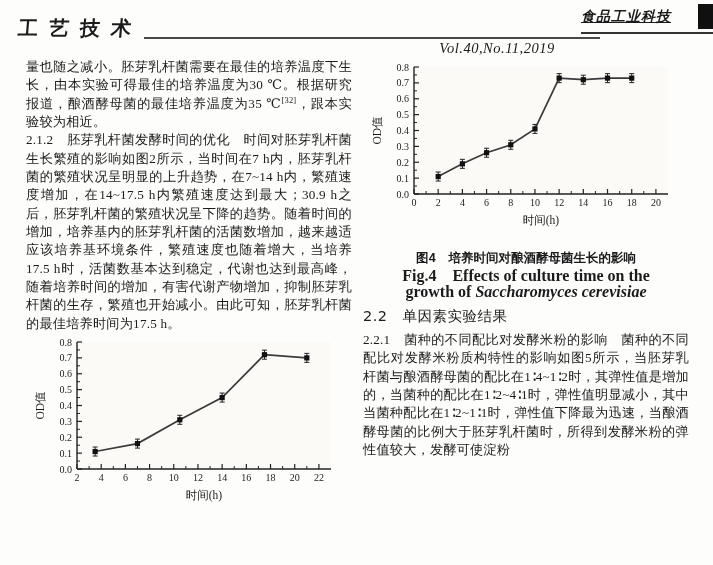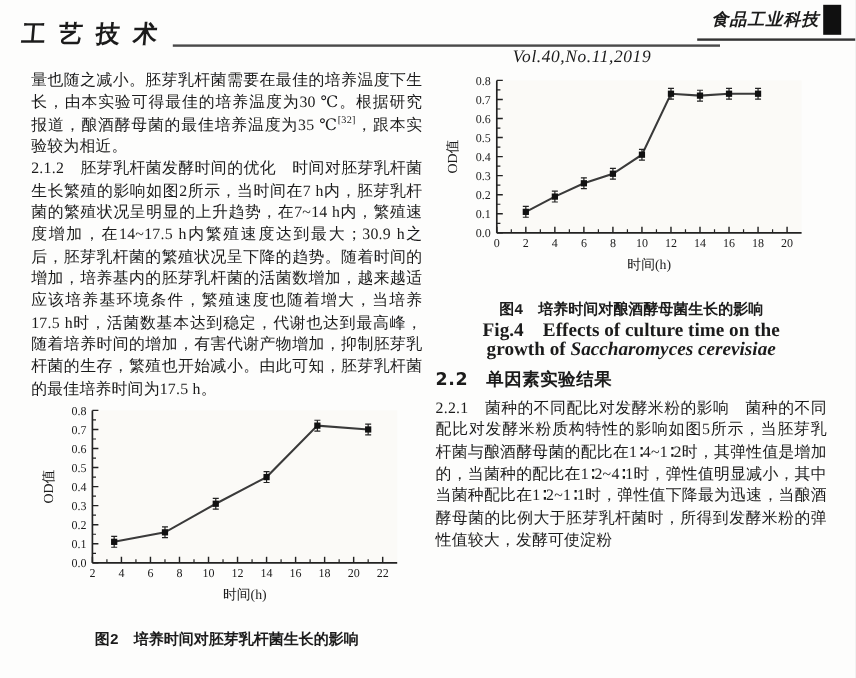--- a/index.html
+++ b/index.html
@@ -11,29 +11,29 @@
   
   .logo-left{
     position:absolute; left:18px; top:15px;
     font-family:"DejaVu Sans",sans-serif; font-weight:bold;
     font-size:20px; letter-spacing:11px; transform:skewX(-5deg); white-space:nowrap;
   }
   .header-rule{position:absolute; left:144px; top:37px; width:456px; height:2px; background:#4a4a4a;}
   .logo-right-wrap{
     position:absolute; right:0; top:4px; width:132px;
     border-bottom:2px solid #333; padding-bottom:3px;
-    display:flex; align-items:center; justify-content:center;
+    display:flex; align-items:center; justify-content:space-between;text-decoration:underline;
   }
   .logo-right{
     font-family:"DejaVu Sans",sans-serif; font-weight:bold; font-style:italic;
     font-size:14px; letter-spacing:1px; white-space:nowrap;
   }
   .logo-block{width:15px; height:25px; background:#101010; margin-left:3px; flex:0 0 auto;}
   .issue{
-    position:absolute; left:398px; top:40px; width:174px; text-align:center;
+    position:absolute; left:410px; top:40px; width:174px; text-align:center;
     font-style:italic; font-size:14.5px; letter-spacing:0.5px;
   }
   
   .columns{position:absolute; top:58px; left:26px; right:23px; display:flex; gap:11px;}
   .col{width:326px; flex:0 0 326px;}
   p.body{
     margin:0; font-size:13.2px; line-height:18.35px; text-align:justify;
     letter-spacing:0.2px;
   }
   p.body sup{font-size:8.5px; vertical-align:super; line-height:0;}
@@ -42,21 +42,21 @@
   svg.chart{display:block; margin:0 auto;}
   svg.chart text.tick{font-size:10px; fill:#1c1c1c; font-family:"Liberation Serif",serif;}
   svg.chart text.axis-label{font-size:11.5px; fill:#1c1c1c; font-family:"Liberation Serif",serif;}
   .cap-zh{
     text-align:center; font-size:12.5px; font-weight:bold; line-height:17px; margin-top:21px;
     font-family:Liberation Mono, monospace;
   }
   .cap-en{text-align:center; font-size:16px; font-weight:bold; line-height:16px;}
   .cap-en .species{font-style:italic;}
   h2.sec{
-    font-family:"DejaVu Sans",sans-serif; font-size:14.5px; font-weight:bold;
+    font-family:"DejaVu Sans",sans-serif; font-size:14.5px; font-weight:normal;
     margin:7px 0 5px 0; letter-spacing:0.5px;
   }
 </style>
 </head>
 <body>
 
 <div class="page">
 
   <div class="logo-left">工艺技术</div>
   <div class="header-rule"></div>
@@ -169,21 +169,20 @@
             <g>
               <line x1="273.80952380952385" y1="18.375000000000014" x2="273.80952380952385" y2="27.375000000000014" stroke="#222" stroke-width="1"></line>
               <line x1="271.30952380952385" y1="18.375000000000014" x2="276.30952380952385" y2="18.375000000000014" stroke="#222" stroke-width="1"></line>
               <line x1="271.30952380952385" y1="27.375000000000014" x2="276.30952380952385" y2="27.375000000000014" stroke="#222" stroke-width="1"></line>
               <rect x="271.20952380952383" y="20.275000000000013" width="5.2" height="5.2" fill="#111111"></rect>
             </g>
             <text x="171" y="164" text-anchor="middle" class="axis-label">时间(h)</text>
             <text x="11" y="70.5" text-anchor="middle" class="axis-label" transform="rotate(-90 11 70.5)">OD值</text>
           </svg>
         <figcaption>
-          <div class="cap-zh">图2　培养时间对胚芽乳杆菌生长的影响</div>
         </figcaption>
       </figure>
     </div>
 
     <div class="col">
 
       <figure>
         <svg class="chart" width="312" height="170">
             <rect x="44" y="7" width="254" height="127" fill="#fbfaf7"></rect>
             <line x1="44" y1="7" x2="44" y2="134" stroke="#222" stroke-width="1.4"></line>

